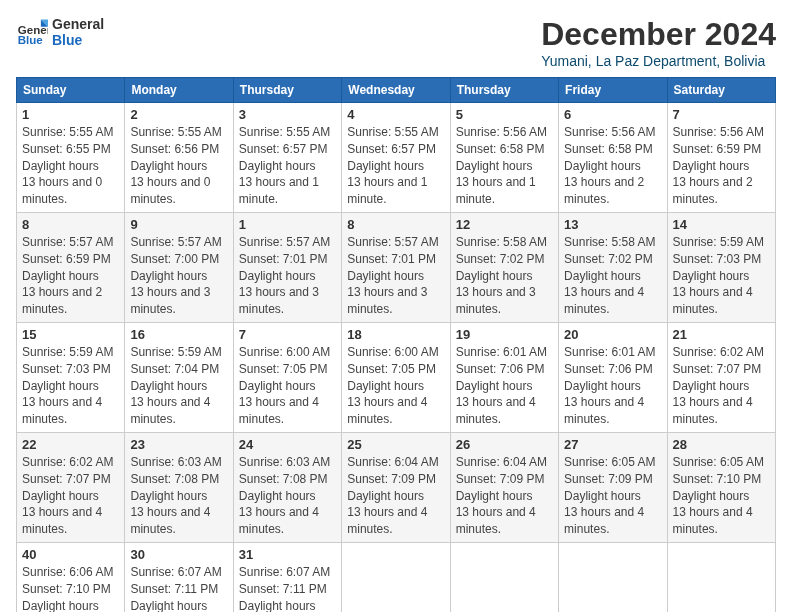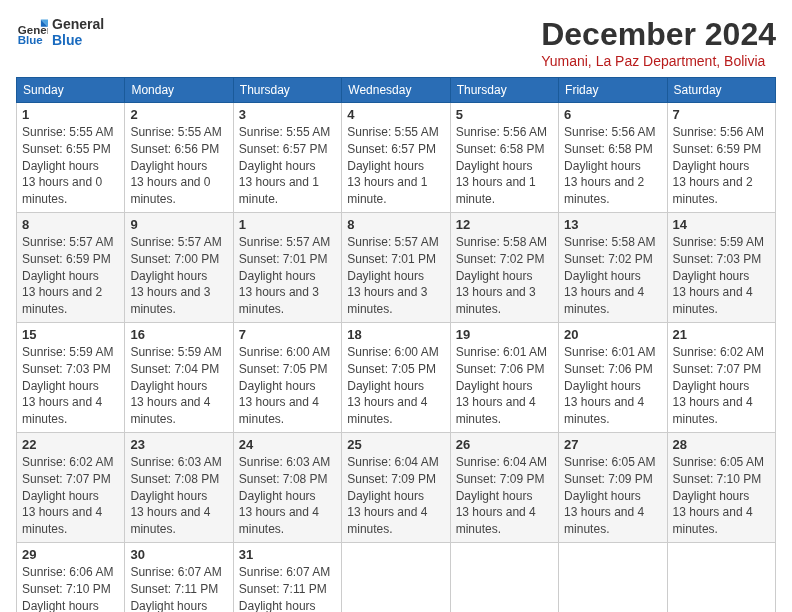--- a/index.html
+++ b/index.html
@@ -28,34 +28,34 @@
     .title-block {
       text-align: left;
     }
     .month-title {
       font-size: 32px;
       font-weight: bold;
       color: #333;
     }
     .subtitle {
       font-size: 14px;
-      color: #b91c1c;
+      color: #0c4a6e;
     }
     .calendar {
       width: 100%;
       border-collapse: collapse;
       font-size: 10.5px;
     }
     .calendar th {
       background: #2a6db5;
       color: #fff;
       text-align: left;
       padding: 5px 6px;
       font-size: 12px;
-      font-weight: normal;
+      font-weight: bold;
       border: 1px solid #1a5a9a;
     }
     .calendar td {
       border: 1px solid #ccc;
       vertical-align: top;
       padding: 4px 5px;
       width: 107px;
       min-height: 80px;
       background: #fff;
     }
@@ -368,21 +368,21 @@
         <div class="day-info">
           Sunrise: 6:05 AM<br>
           Sunset: 7:10 PM<br>
           Daylight hours<br>
           13 hours and 4 minutes.
         </div>
       </td>
       </tr>
       <tr>
         <td>
-        <span class="day-num">29</span>
+        <span class="day-num">40</span>
         <div class="day-info">
           Sunrise: 6:06 AM<br>
           Sunset: 7:10 PM<br>
           Daylight hours<br>
           13 hours and 4 minutes.
         </div>
       </td>
         <td>
         <span class="day-num">30</span>
         <div class="day-info">

